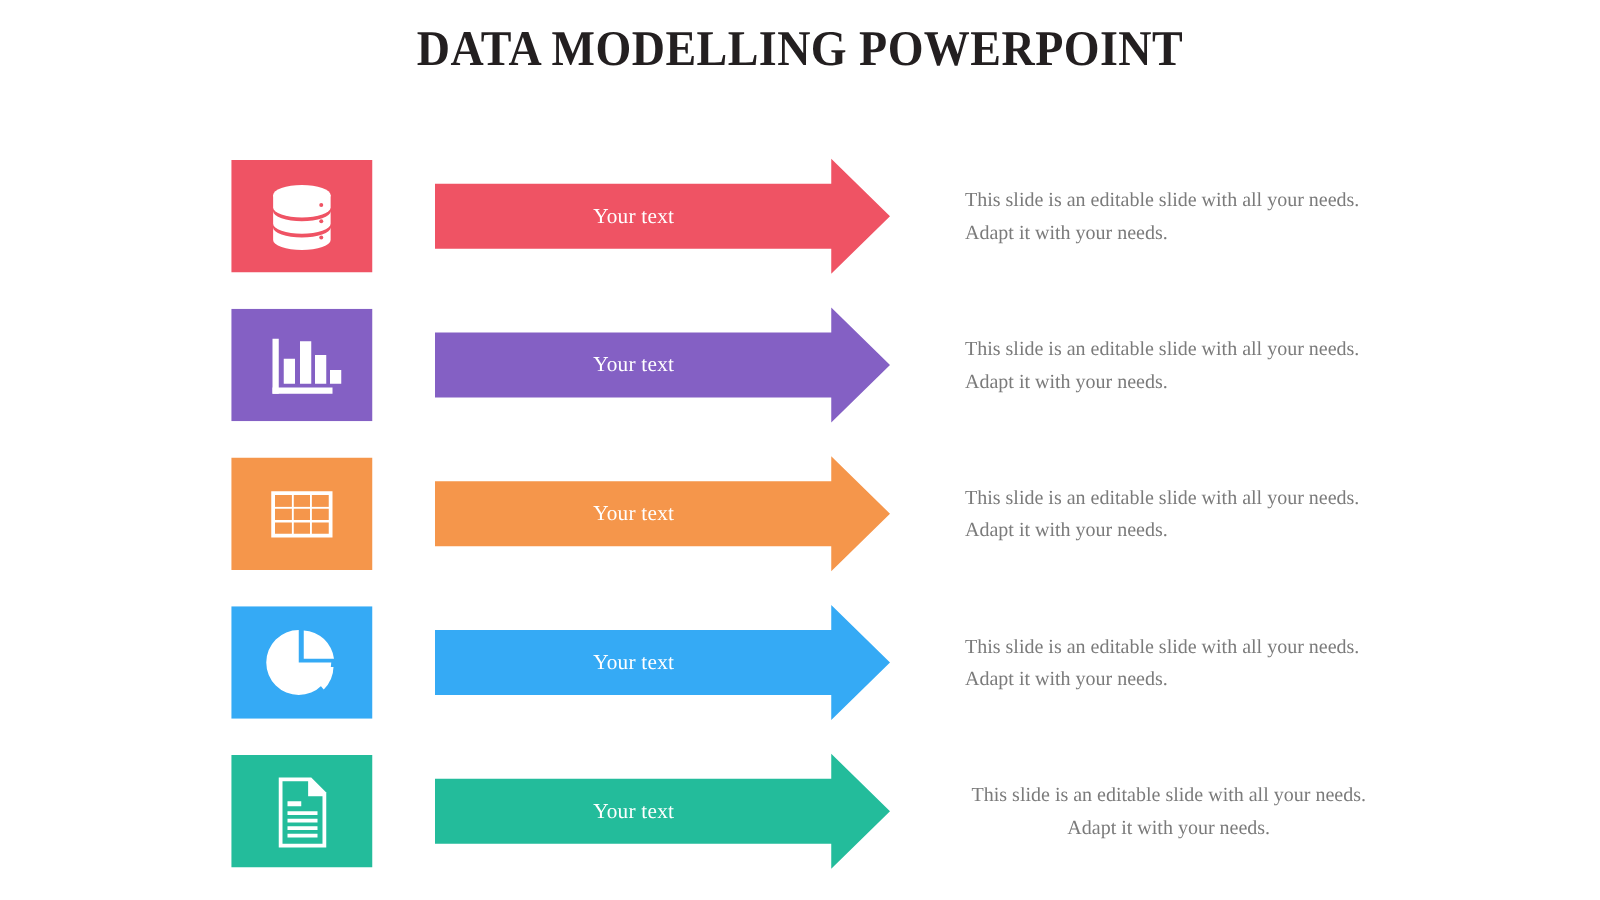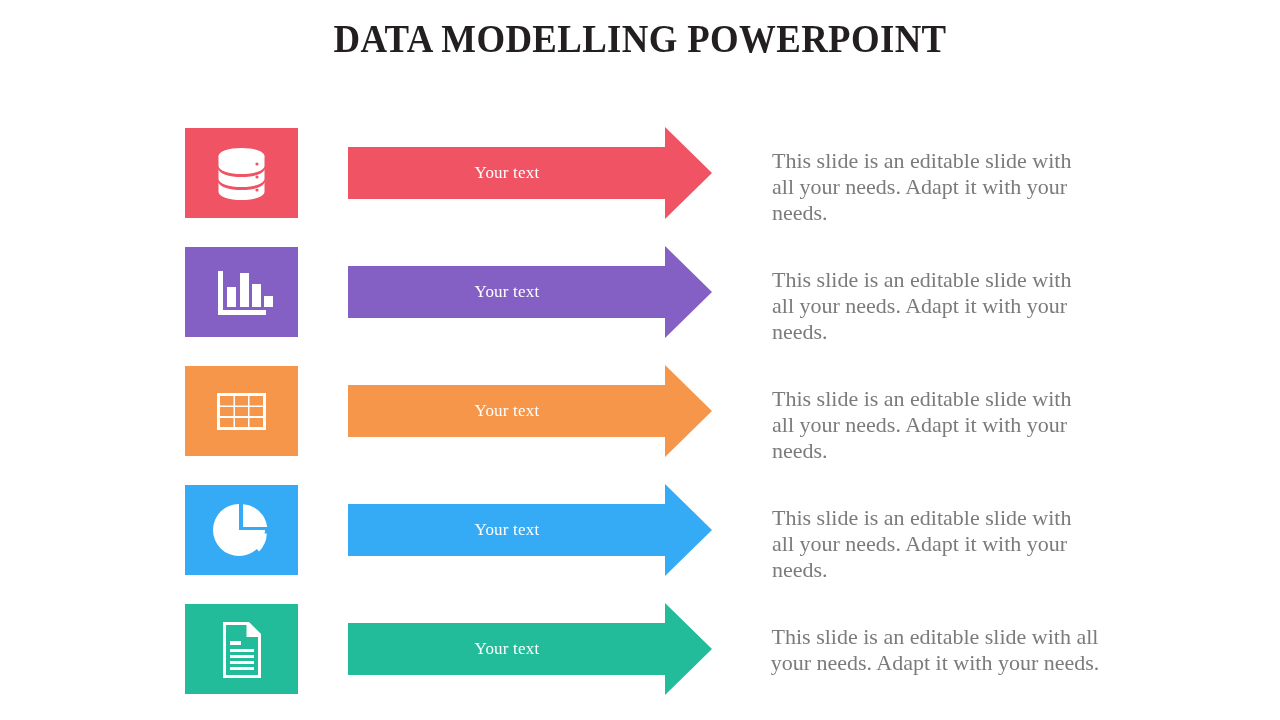--- a/index.html
+++ b/index.html
@@ -87,21 +87,21 @@
   }
 
   
   .desc {
     position: absolute;
     left: 772px;
     top: 20px;
     width: 320px;
     color: #7b7b7b;
     font-family: "Liberation Serif", "DejaVu Serif", serif;
-    font-size: 22px;
+    font-size: 16px;
     line-height: 26px;
   }
   .desc.centered {
     text-align: center;
     left: 770px;
     width: 330px;
   }
 </style>
 </head>
 <body style="background: rgb(255, 255, 255);">

